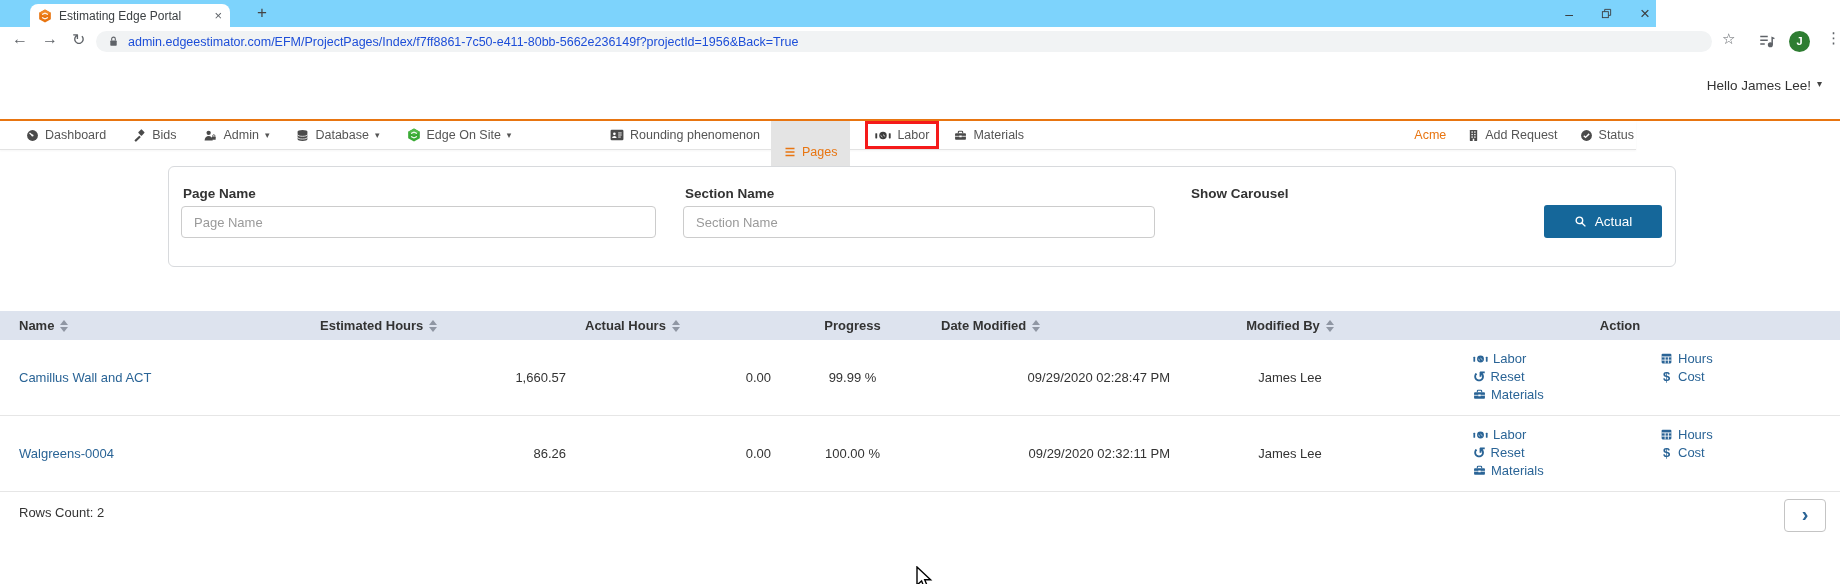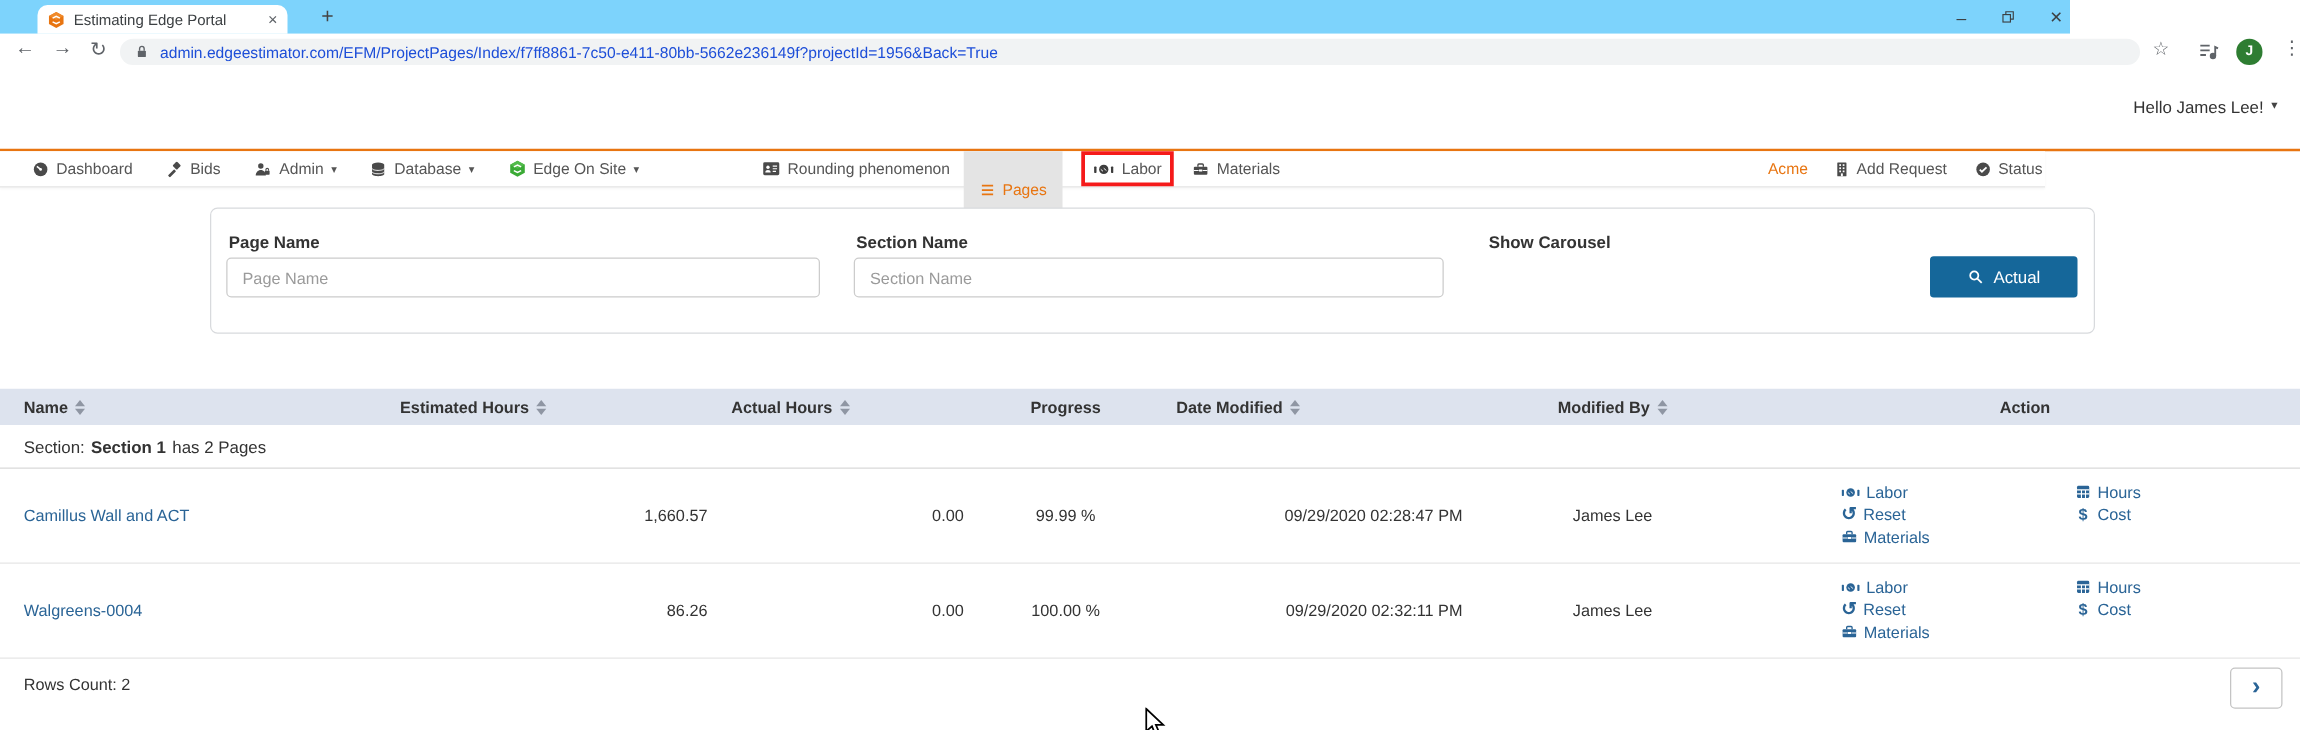--- a/index.html
+++ b/index.html
@@ -344,25 +344,20 @@
       <span class="sort">
           <b></b>
           <i></i>
         </span>
     </div>
     <div class="th ctr">
       <span>Action</span>
     </div>
   </div>
 
-  <div class="section-row">
-    <span>Section:</span>
-    <span class="bold">Section 1</span>
-    <span>has 2 Pages</span>
-  </div>
 
   <div class="grid trow">
     <div class="cell pl19">
         <a class="rowlink">Camillus Wall and ACT</a>
       </div>
     <div class="cell rgt pr4">1,660.57</div>
     <div class="cell rgt pr4">0.00</div>
     <div class="cell ctr">99.99 %</div>
     <div class="cell rgt pr10">09/29/2020 02:28:47 PM</div>
     <div class="cell ctr">James Lee</div>

